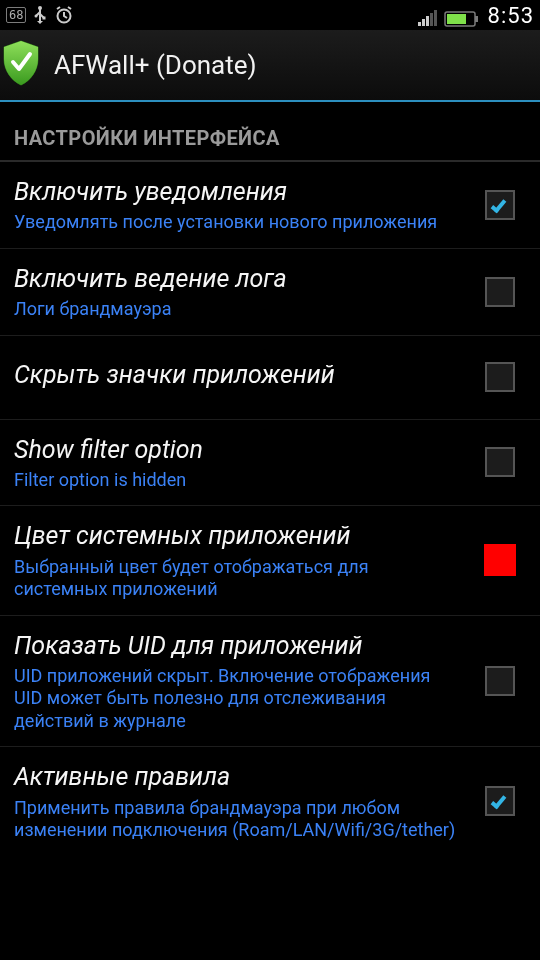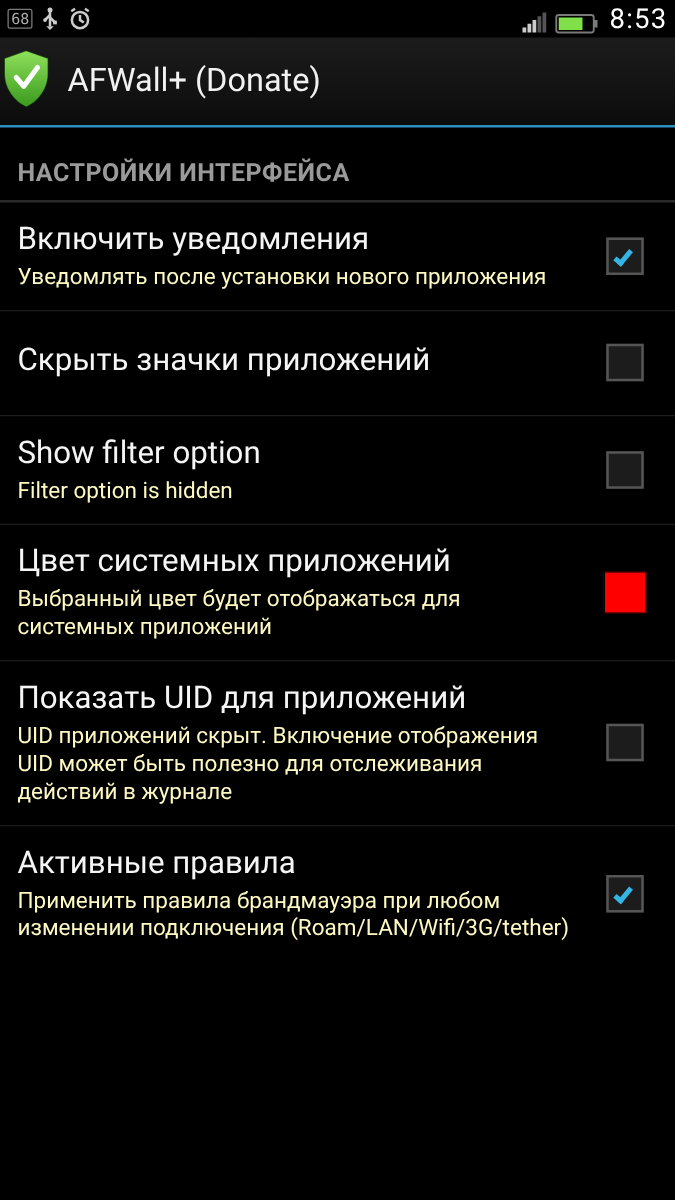--- a/index.html
+++ b/index.html
@@ -71,24 +71,25 @@
     border-bottom: 1px solid #1d1d1d;
     gap: 12px;
     min-height: 84px;
   }
   .item .text { flex: 1; }
   .item .title-line {
     font-size: 25px;
     color: #f5f5f5;
     line-height: 1.25;
     margin-bottom: 4px;
+    font-style: italic;
   }
   .item .subtitle {
     font-size: 18px;
-    color: #fef9c3;
+    color: #3b82f6;
     line-height: 1.25;
   }
   .item .widget {
     width: 52px;
     display: flex;
     justify-content: center;
     align-items: center;
   }
   
   .checkbox {
@@ -197,20 +198,29 @@
   <div class="item">
     <div class="text">
       <div class="title-line">Включить уведомления</div>
       <div class="subtitle">Уведомлять после установки нового приложения</div>
     </div>
     <div class="widget">
       <div class="checkbox checked"></div>
     </div>
   </div>
 
+  <div class="item">
+    <div class="text">
+      <div class="title-line">Включить ведение лога</div>
+      <div class="subtitle">Логи брандмауэра</div>
+    </div>
+    <div class="widget">
+      <div class="checkbox"></div>
+    </div>
+  </div>
 
   <div class="item">
     <div class="text">
       <div class="title-line">Скрыть значки приложений</div>
     </div>
     <div class="widget">
       <div class="checkbox"></div>
     </div>
   </div>
 

